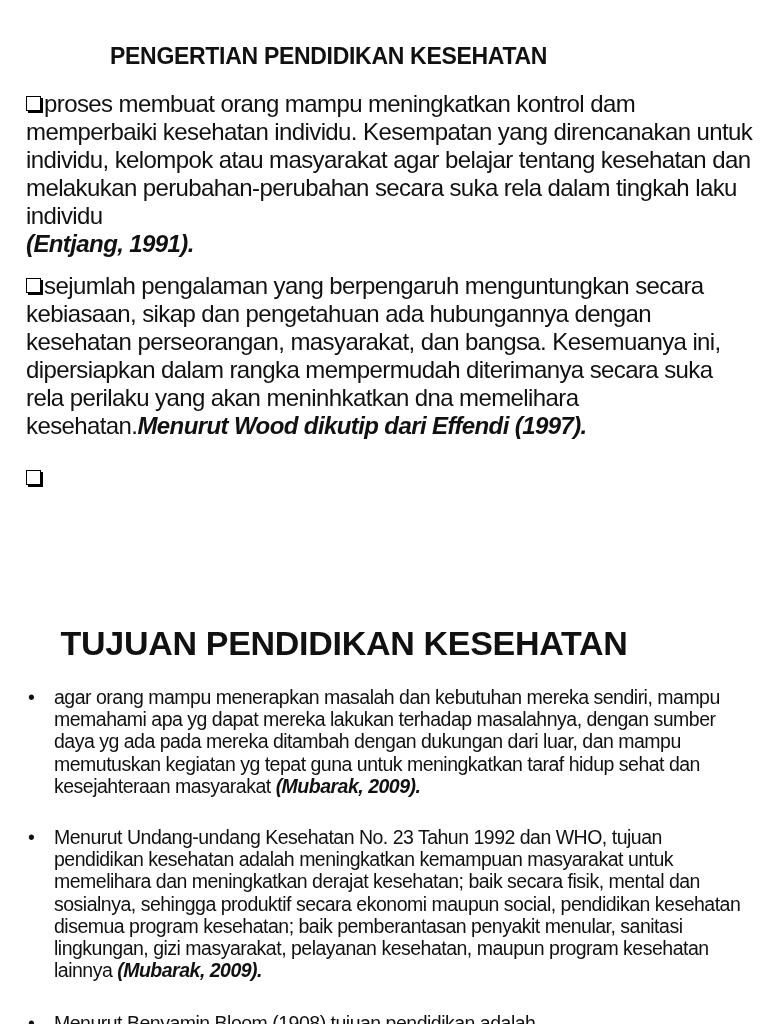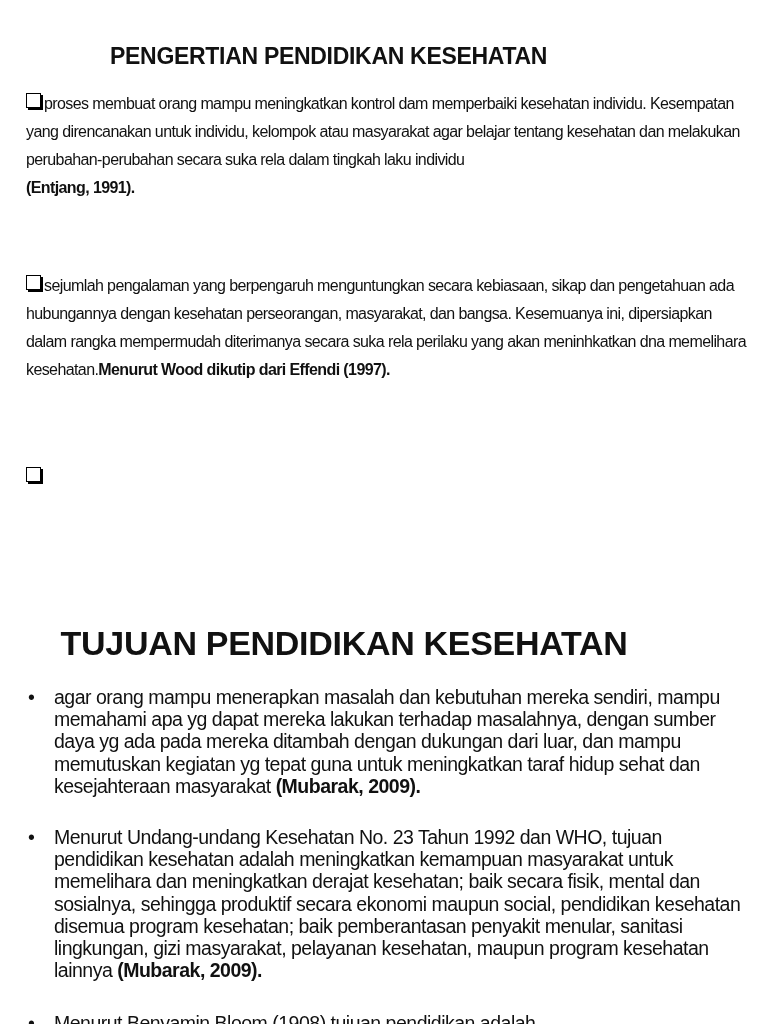--- a/index.html
+++ b/index.html
@@ -1,25 +1,25 @@
 <!DOCTYPE html>
 <html><head>
 <meta charset="utf-8">
 <style>
   html, body { margin:0; padding:0; background:#ffffff; }
   body { width:768px; height:1024px; overflow:hidden; position:relative;
          font-family:"Liberation Sans", sans-serif; color:#111; }
   .slide1-title { position:absolute; left:110px; top:25px; font-weight:bold;
          font-size:23px; letter-spacing:-0.3px; white-space:nowrap;margin-top:18px; }
-  .para { position:absolute; left:26px; width:730px; font-size:16px;
+  .para { position:absolute; left:26px; width:730px; font-size:24px;
           line-height:28px; letter-spacing:-0.6px; }
   .box { display:inline-block; width:15px; height:15px; border:1.8px solid #000;
          box-shadow:2px 2px 0 #000; margin-right:3px; vertical-align:1px;
          box-sizing:border-box; }
-  .cite { font-weight:bold; }
+  .cite { font-weight:bold; font-style:italic; }
   .slide2-title { position:absolute; left:0; width:688px; top:624px;
          text-align:center; font-weight:bold; font-size:34px; letter-spacing:-0.3px; }
   .bullet { position:absolute; left:26px; width:725px; font-size:19.5px;
          line-height:22.2px; letter-spacing:-0.5px; padding-left:28px; box-sizing:border-box; }
   .bullet .dot { position:absolute; left:2px; top:0; }
 </style>
 </head>
 <body>
 
 <div>

